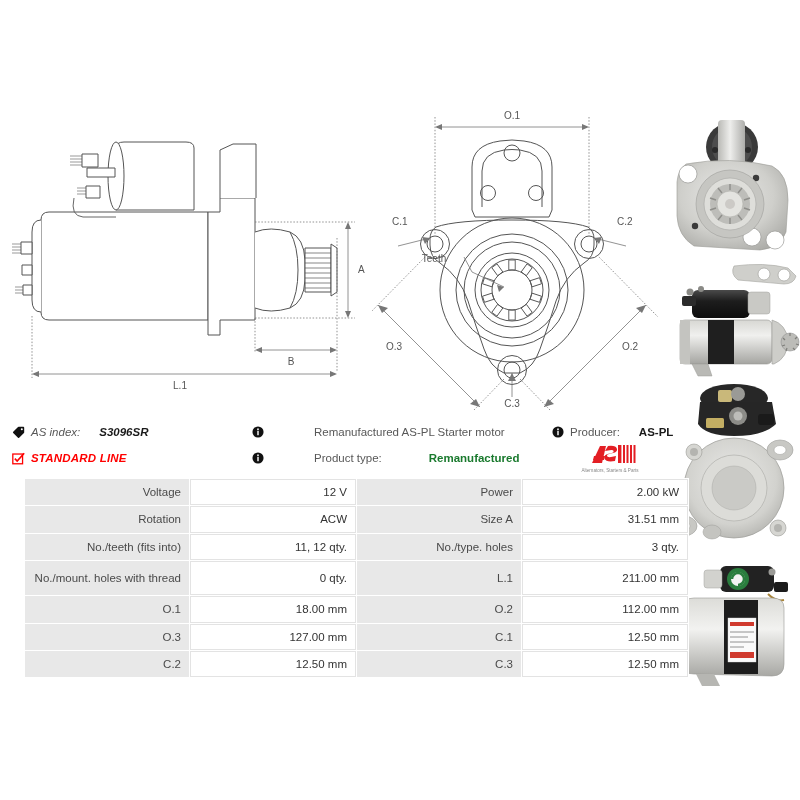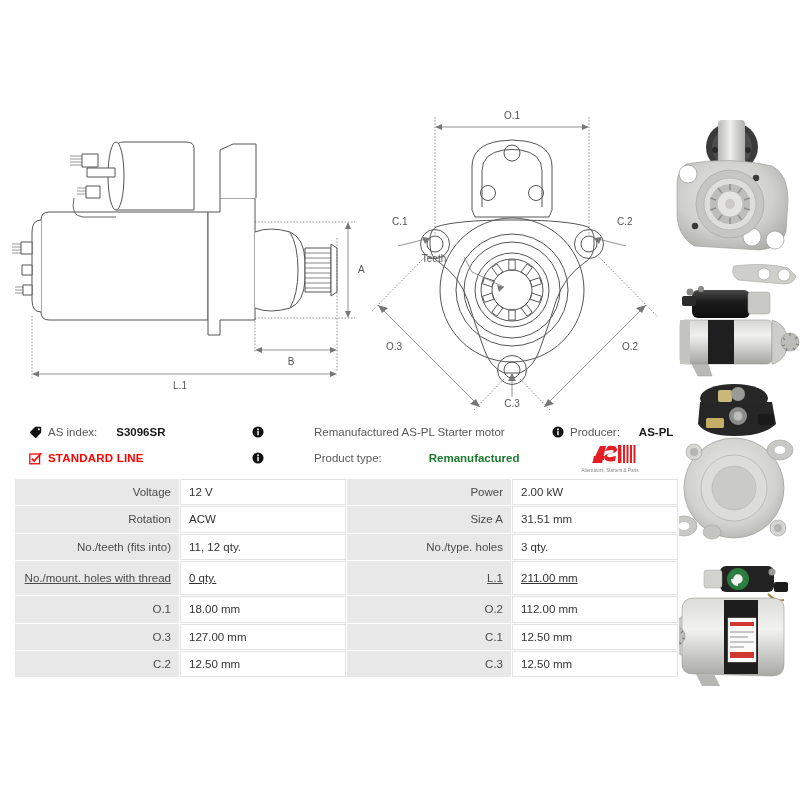--- a/index.html
+++ b/index.html
@@ -61,21 +61,21 @@
     position: absolute;
     display: flex;
     align-items: center;
     height: 20px;
     font-size: 11.5px;
     color: #555;
     white-space: nowrap;
   }
   .r1 { top: 4px; }
   .r2 { top: 30px; }
-  .c-a { left: 17px; }
+  .c-a { left: 0; font-style: italic; }
   .c-b { left: 240px; gap: 44px; }
   .c-c { left: 540px; }
 
   .ic {
     display: inline-flex;
     align-items: center;
     justify-content: center;
     margin-right: 6px;
     flex: 0 0 auto;
   }
@@ -93,21 +93,21 @@
 
   .logo-wrap {
     position: absolute;
     left: 558px; top: 444px;
     width: 104px; height: 30px;
   }
 
   
   .spec {
     position: absolute;
-    left: 14px; top: 478px;
+    left: 24px; top: 478px;
     width: 661px;
     border-collapse: separate;
     border-spacing: 1px;
     background: #ffffff;
     font-size: 11.5px;
     table-layout: fixed;
   }
   .spec td {
     padding: 5px 8px;
     vertical-align: middle;
@@ -115,25 +115,25 @@
   }
   .spec .lbl {
     background: #e8e8e8;
     color: #4a4a4a;
     text-align: right;
     width: 164px;
   }
   .spec .val {
     background: #ffffff;
     color: #333333;
-    text-align: left;
+    text-align: right;
     width: 166px;
     border: 1px solid #e3e3e3;
   }
-  .spec tr.tall td { height: 34px; text-decoration: underline; }
+  .spec tr.tall td { height: 34px; }
 </style>
 </head>
 <body>
 
 <div id="page">
 
   <div class="drawings">
 
     <div class="draw-side">
       <svg width="360" height="280" viewBox="0 0 360 280">

